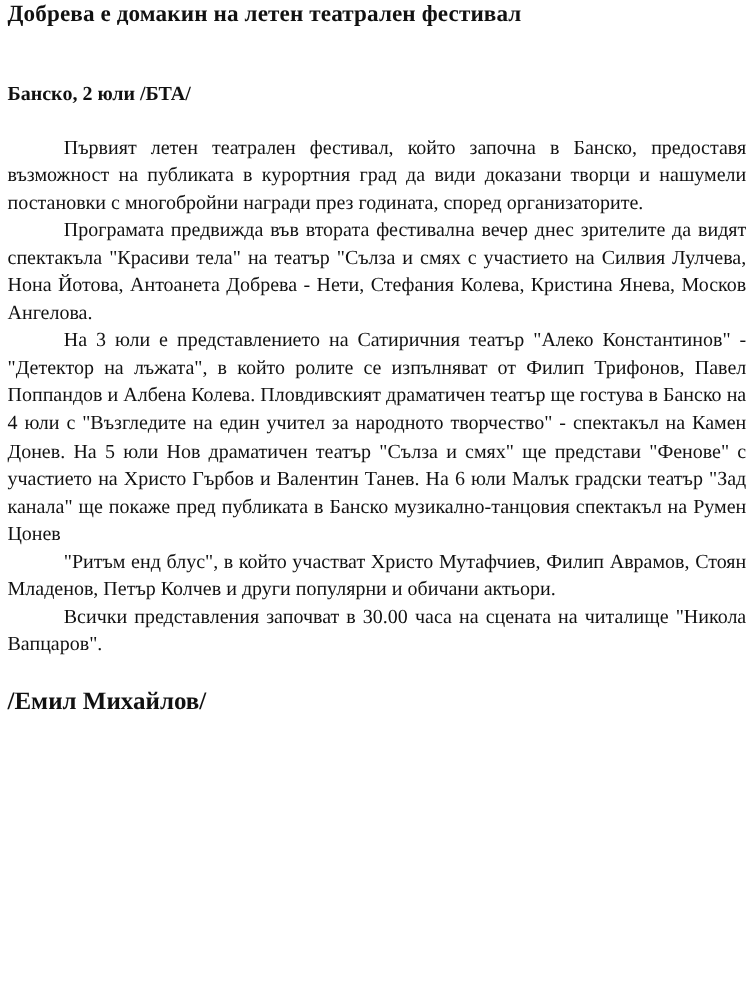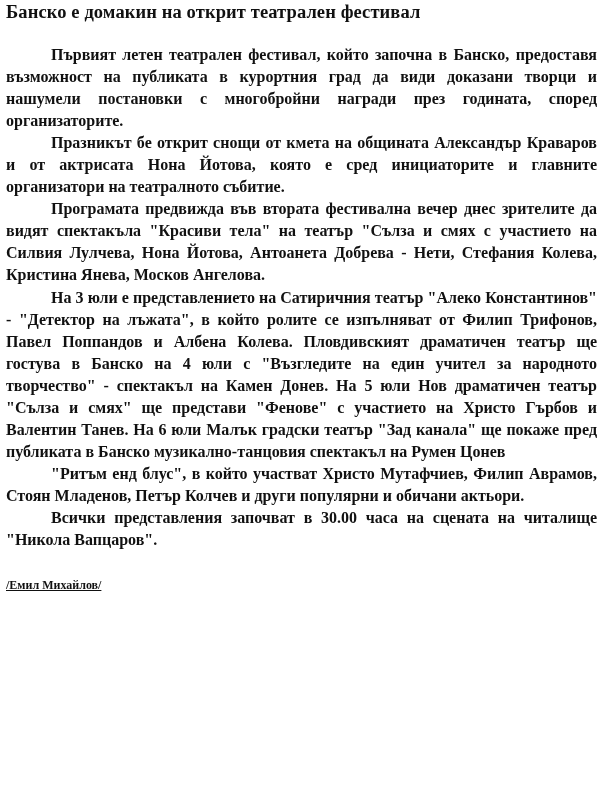--- a/index.html
+++ b/index.html
@@ -29,46 +29,44 @@
       letter-spacing: 0.1px;
     }
     .dateline {
       font-weight: bold;
       font-size: 16px;
       line-height: 22px;
       margin: 42px 0 0 0;
     }
     .body {
       margin-top: 21px;
-      font-weight: bold;
     }
     .para {
       font-size: 16px;
       line-height: 22.05px;
       text-align: justify;
       text-indent: 45px;
       margin: 0;
     }
     .author {
       font-weight: bold;
-      font-size: 12px;
+      font-size: 20px;
       line-height: 22px;
       margin-top: 23px;
-      text-decoration: underline;
     }
   </style>
 </head>
 <body>
 
 <div class="page">
-  <div class="title">Банско е домакин на открит театрален фестивал</div>
+  <div class="title">Добрева е домакин на летен театрален фестивал</div>
+  <div class="dateline">Банско, 2 юли /БТА/</div>
 
   <div class="body">
     <p class="para">Първият летен театрален фестивал, който започна в Банско, предоставя възможност на публиката в курортния град да види доказани творци и нашумели постановки с многобройни награди през годината, според организаторите.</p>
-    <p class="para">Празникът бе открит снощи от кмета на общината Александър Краваров и от актрисата Нона Йотова, която е сред инициаторите и главните организатори на театралното събитие.</p>
     <p class="para">Програмата предвижда във втората фестивална вечер днес зрителите да видят спектакъла "Красиви тела" на театър "Сълза и смях с участието на Силвия Лулчева, Нона Йотова, Антоанета Добрева - Нети, Стефания Колева, Кристина Янева, Москов Ангелова.</p>
     <p class="para">На 3 юли е представлението на Сатиричния театър "Алеко Константинов" - "Детектор на лъжата", в който ролите се изпълняват от Филип Трифонов, Павел Поппандов и Албена Колева. Пловдивският драматичен театър ще гостува в Банско на 4 юли с "Възгледите на един учител за народното творчество" - спектакъл на Камен Донев. На 5 юли Нов драматичен театър "Сълза и смях" ще представи "Фенове" с участието на Христо Гърбов и Валентин Танев. На 6 юли Малък градски театър "Зад канала" ще покаже пред публиката в Банско музикално-танцовия спектакъл на Румен Цонев</p>
     <p class="para">"Ритъм енд блус", в който участват Христо Мутафчиев, Филип Аврамов, Стоян Младенов, Петър Колчев и други популярни и обичани актьори.</p>
     <p class="para">Всички представления започват в 30.00 часа на сцената на читалище "Никола Вапцаров".</p>
   </div>
 
   <div class="author">/Емил Михайлов/</div>
 </div>
 
 </body></html>

